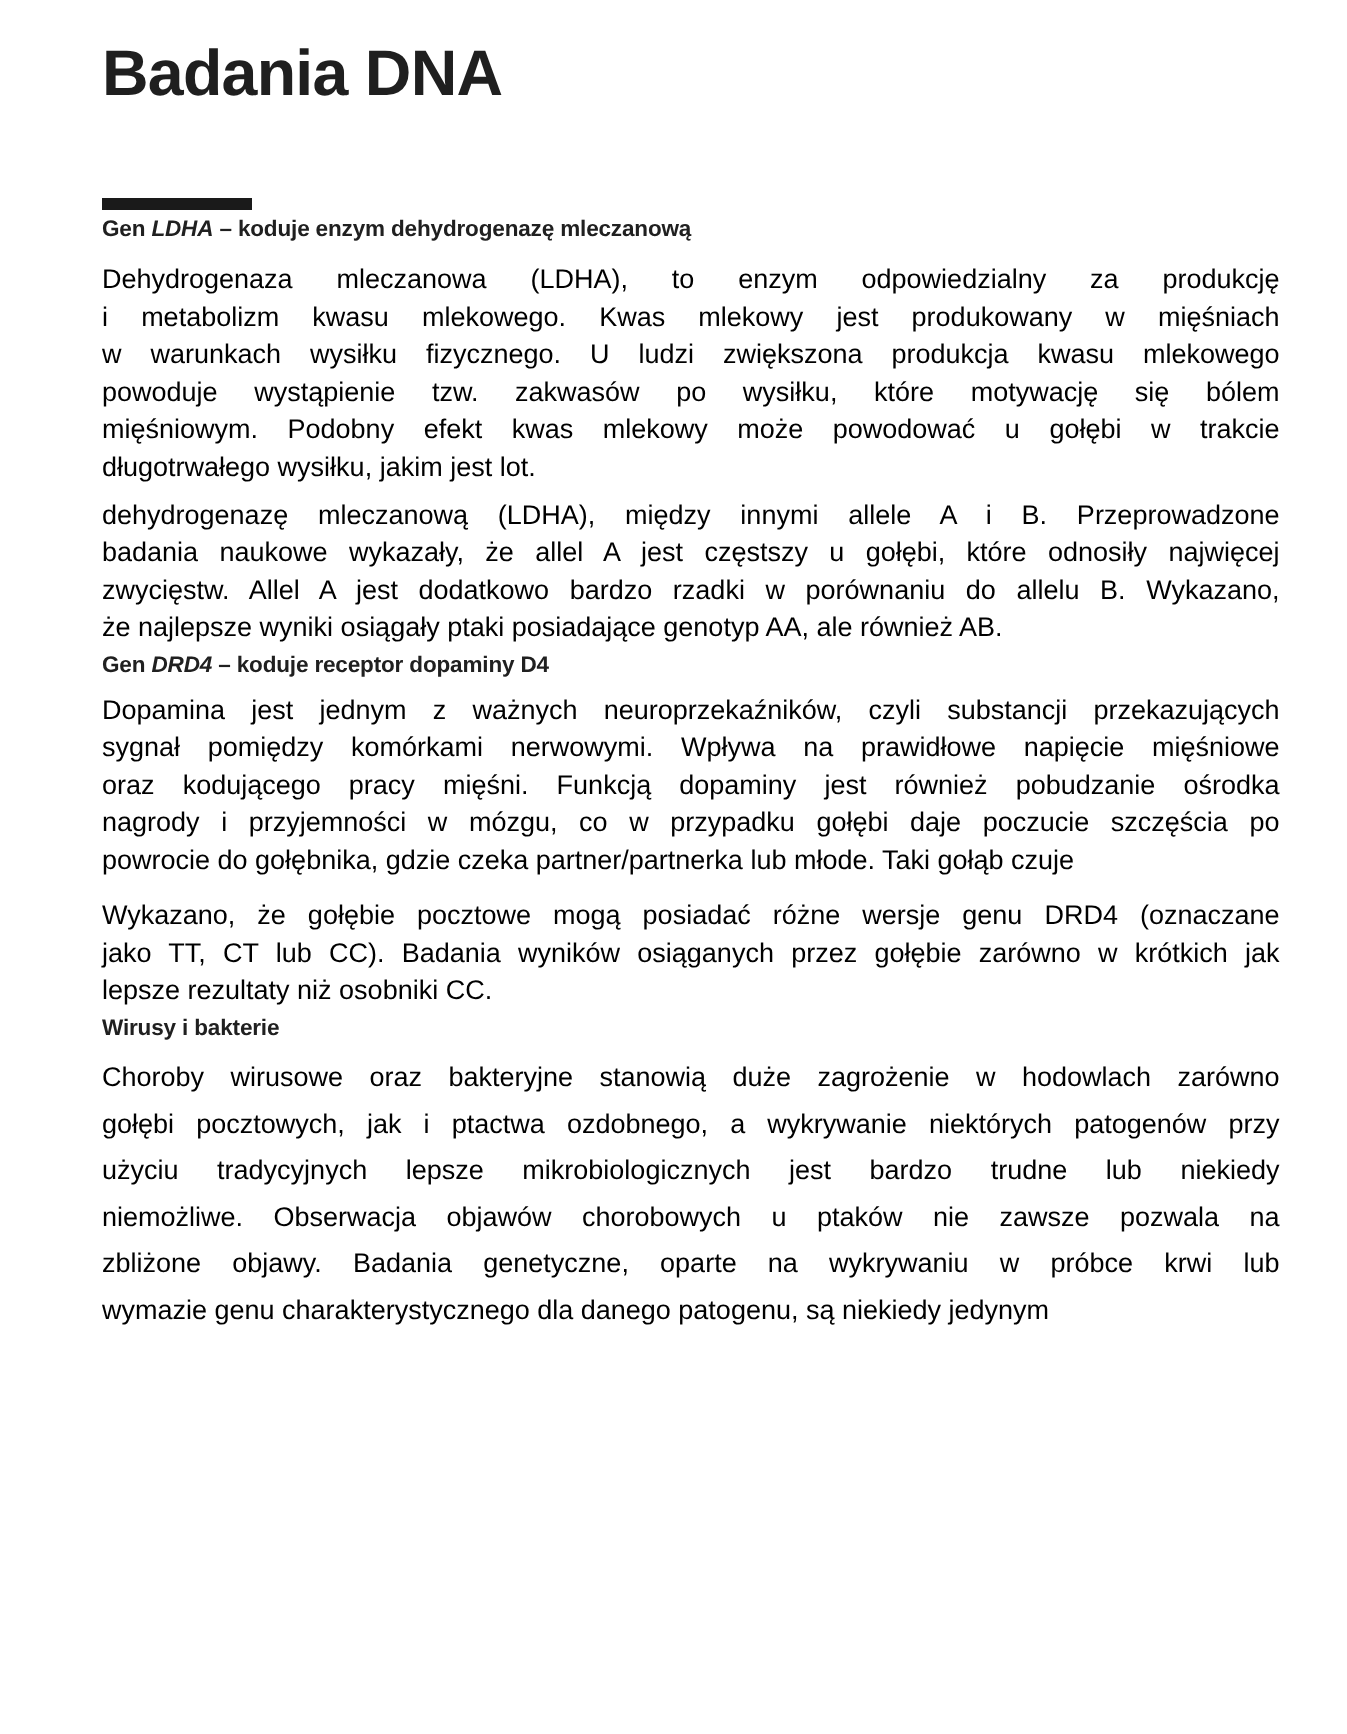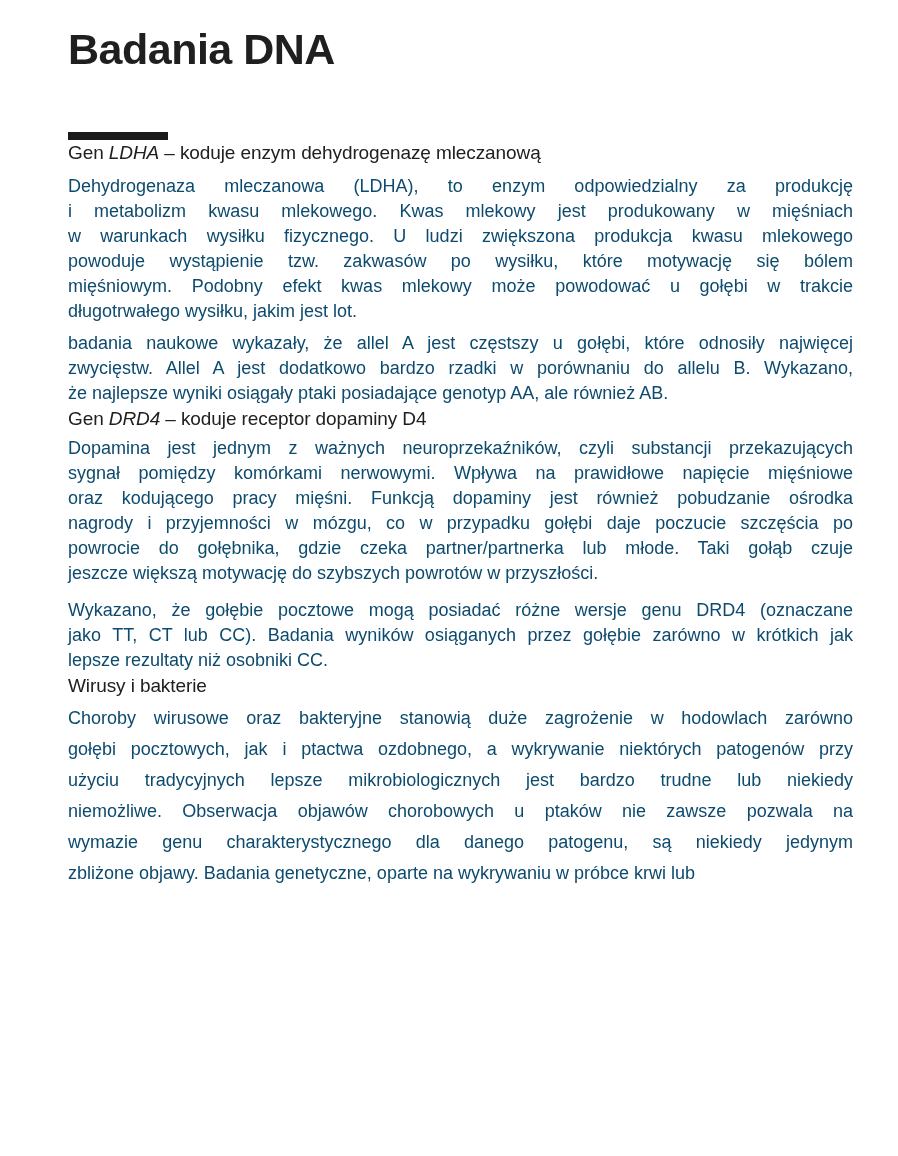--- a/index.html
+++ b/index.html
@@ -24,35 +24,35 @@
   }
   .divider-bar {
     width: 100px;
     height: 8px;
     background: #1a1a1a;
     margin-top: 58px;
   }
   section { margin: 0; padding: 0; }
   h2.section-heading {
     margin: 0;
-    font-size: 19px;
+    font-size: 15px;
     line-height: 25px;
-    font-weight: normal;
+    font-weight: bold;
     color: #202020;
     letter-spacing: -0.1px;
   }
   h2.section-heading em { font-style: italic; }
   .mt9  { margin-top: 9px; }
   .mt42 { margin-top: 42px; }
   .mt30 { margin-top: 30px; }
   .para {
     margin: 0;
     font-size: 18px;
     line-height: 25px;
-    color: #0c4a6e;
+    color: #000000;
   }
   .para-mt9  { margin-top: 9px; }
   .para-mt7  { margin-top: 7px; }
   .para-mt5  { margin-top: 5px; }
   .para-mt12 { margin-top: 12px; }
   .para .line {
     text-align: justify;
     text-align-last: justify;
     white-space: normal;
   }
@@ -72,48 +72,48 @@
     <h2 class="section-heading mt9"><span>Gen </span><em>LDHA</em><span> – koduje enzym dehydrogenazę mleczanową</span></h2>
     <div class="para para-mt9">
         <div class="line">Dehydrogenaza mleczanowa (LDHA), to enzym odpowiedzialny za produkcję</div>
         <div class="line">i metabolizm kwasu mlekowego. Kwas mlekowy jest produkowany w mięśniach</div>
         <div class="line">w warunkach wysiłku fizycznego. U ludzi zwiększona produkcja kwasu mlekowego</div>
         <div class="line">powoduje wystąpienie tzw. zakwasów po wysiłku, które motywację się bólem</div>
         <div class="line">mięśniowym. Podobny efekt kwas mlekowy może powodować u gołębi w trakcie</div>
         <div class="line">długotrwałego wysiłku, jakim jest lot.</div>
       </div>
     <div class="para para-mt7">
+        <div class="line">dehydrogenazę mleczanową (LDHA), między innymi allele A i B. Przeprowadzone</div>
         <div class="line">badania naukowe wykazały, że allel A jest częstszy u gołębi, które odnosiły najwięcej</div>
         <div class="line">zwycięstw. Allel A jest dodatkowo bardzo rzadki w porównaniu do allelu B. Wykazano,</div>
         <div class="line">że najlepsze wyniki osiągały ptaki posiadające genotyp AA, ale również AB.</div>
       </div>
   </section>
 
   <section>
     <h2 class="section-heading mt42"><span>Gen </span><em>DRD4</em><span> – koduje receptor dopaminy D4</span></h2>
     <div class="para para-mt5">
         <div class="line">Dopamina jest jednym z ważnych neuroprzekaźników, czyli substancji przekazujących</div>
         <div class="line">sygnał pomiędzy komórkami nerwowymi. Wpływa na prawidłowe napięcie mięśniowe</div>
         <div class="line">oraz kodującego pracy mięśni. Funkcją dopaminy jest również pobudzanie ośrodka</div>
         <div class="line">nagrody i przyjemności w mózgu, co w przypadku gołębi daje poczucie szczęścia po</div>
         <div class="line">powrocie do gołębnika, gdzie czeka partner/partnerka lub młode. Taki gołąb czuje</div>
-        <div class="line">jeszcze większą motywację do szybszych powrotów w przyszłości.</div>
       </div>
     <div class="para para-mt12">
         <div class="line">Wykazano, że gołębie pocztowe mogą posiadać różne wersje genu DRD4 (oznaczane</div>
         <div class="line">jako TT, CT lub CC). Badania wyników osiąganych przez gołębie zarówno w krótkich jak</div>
         <div class="line">lepsze rezultaty niż osobniki CC.</div>
       </div>
   </section>
 
   <section>
     <h2 class="section-heading mt30"><span>Wirusy i bakterie</span><em></em><span></span></h2>
     <div class="para loose para-mt5">
         <div class="line">Choroby wirusowe oraz bakteryjne stanowią duże zagrożenie w hodowlach zarówno</div>
         <div class="line">gołębi pocztowych, jak i ptactwa ozdobnego, a wykrywanie niektórych patogenów przy</div>
         <div class="line">użyciu tradycyjnych lepsze mikrobiologicznych jest bardzo trudne lub niekiedy</div>
         <div class="line">niemożliwe. Obserwacja objawów chorobowych u ptaków nie zawsze pozwala na</div>
+        <div class="line">zbliżone objawy. Badania genetyczne, oparte na wykrywaniu w próbce krwi lub</div>
         <div class="line">wymazie genu charakterystycznego dla danego patogenu, są niekiedy jedynym</div>
-        <div class="line">zbliżone objawy. Badania genetyczne, oparte na wykrywaniu w próbce krwi lub</div>
       </div>
   </section>
 
 </div>
 
 </body></html>

